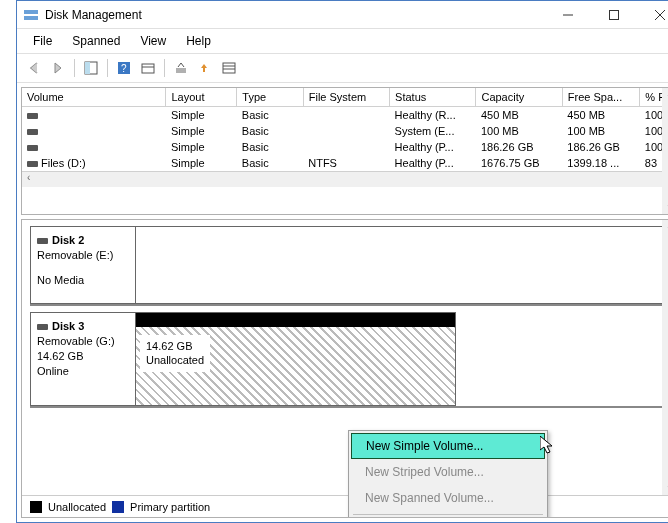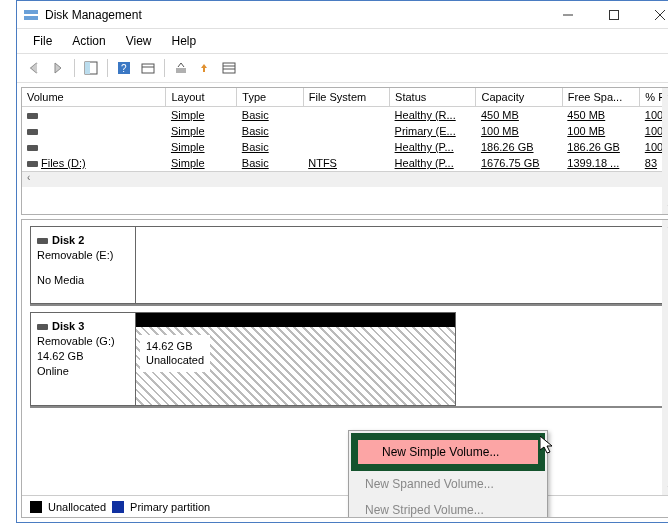--- a/index.html
+++ b/index.html
@@ -12,21 +12,21 @@
 .winbtn { width: 46px; height: 28px; display: flex; align-items: center; justify-content: center; font-family: "Segoe MDL2 Assets", sans-serif; font-size: 10px; color: #333; }
 .menubar { display: flex; padding: 2px 6px; font-size: 12px; }
 .menubar span { padding: 3px 10px; }
 .toolbar { display: flex; align-items: center; padding: 3px 6px; border-top: 1px solid #e0e0e0; border-bottom: 1px solid #e0e0e0; gap: 2px; }
 .tbtn { width: 22px; height: 22px; display: flex; align-items: center; justify-content: center; color: #444; }
 .tsep { width: 1px; height: 18px; background: #ccc; margin: 0 3px; }
 .content { flex: 1; display: flex; flex-direction: column; padding: 4px; gap: 4px; overflow: hidden; }
 .volpane { border: 1px solid #b0b0b0; height: 128px; display: flex; flex-direction: column; }
 .vtable { width: 100%; border-collapse: collapse; font-size: 11px; }
 .vtable th { text-align: left; font-weight: normal; background: #fff; border-right: 1px solid #d0d0d0; border-bottom: 1px solid #d0d0d0; padding: 3px 5px; white-space: nowrap; }
-.vtable td { padding: 2px 5px; white-space: nowrap; text-decoration: underline; }
+.vtable td { padding: 2px 5px; white-space: nowrap; }
 .vicon { display: inline-block; width: 11px; height: 6px; background: #555; border-radius: 1px; margin-right: 3px; vertical-align: middle; }
 .scrollh { display: flex; justify-content: space-between; background: #f0f0f0; border-top: 1px solid #d0d0d0; height: 16px; font-size: 10px; }
 .scrollh span { padding: 0 5px; color: #666; }
 .diskpane { border: 1px solid #b0b0b0; flex: 1; overflow: hidden; position: relative; }
 .disklist { height: 100%; overflow: hidden; }
 .diskrow { display: flex; border-bottom: 2px solid #888; margin: 6px 8px; }
 .diskinfo { width: 106px; border: 1px solid #666; padding: 6px 6px; font-size: 11px; line-height: 1.35; }
 .diskinfo .dname { font-weight: bold; }
 .diskblock { flex: 1; border: 1px solid #666; border-left: none; position: relative; }
 .diskblock.nomedia { background: #fff; }
@@ -34,21 +34,21 @@
 .diskblock .inner { padding: 16px 6px 6px 6px; background: #fff; display: inline-block; font-size: 11px; line-height: 1.3; }
 .legend { height: 22px; border-top: 1px solid #ccc; display: flex; align-items: center; padding: 0 8px; gap: 6px; font-size: 11px; position: absolute; bottom: 0; left: 0; right: 0; background: #fff; }
 .legend .sw { width: 12px; height: 12px; display: inline-block; }
 .sw.black { background: #000; }
 .sw.blue { background: #1030a0; }
 .vsb { width: 16px; position: absolute; right: 0; top: 0; bottom: 22px; background: #f0f0f0; display: flex; flex-direction: column; justify-content: space-between; font-size: 9px; text-align: center; color: #666; }
 .ssb { width: 16px; position: absolute; right: 0; top: 0; bottom: 0; background: #f0f0f0; display: flex; flex-direction: column; justify-content: space-between; font-size: 9px; text-align: center; color: #666; }
 .ssb span, .vsb span { padding: 1px 0; }
 .ctxmenu { position: absolute; left: 318px; top: 118px; width: 200px; background: #f0f0f0; border: 1px solid #a0a0a0; box-shadow: 2px 2px 4px rgba(0,0,0,0.25); z-index: 50; padding: 2px; }
 .ctxmenu .mi { padding: 6px 14px; font-size: 12px; white-space: nowrap; }
-.ctxmenu .mi.hl { background: #fca5a5; border: 7px solid #14532d; padding: 5px 24px; color: #000; }
+.ctxmenu .mi.hl { background: #5eead4; border: 1px solid #14532d; padding: 5px 14px; color: #000; }
 .ctxmenu .mi.dis { color: #888; }
 .ctxmenu .msep { height: 1px; background: #c0c0c0; margin: 3px 2px; }
 .cursor { position: absolute; left: 510px; top: 124px; z-index: 60; pointer-events: none; }
 .di { display: inline-block; width: 11px; height: 6px; background: #555; border-radius: 1px; vertical-align: middle; margin-right: 4px; }
 .cdicon { display: inline-block; width: 12px; height: 12px; border-radius: 50%; background: radial-gradient(circle,#fff 0 25%, #ccc 26% 70%, #888 71% 100%); vertical-align: middle; margin-right: 3px; }
 </style>
 </head>
 <body>
 
 <div class="window">
@@ -76,21 +76,21 @@
           <svg width="10" height="10">
             <line x1="0" y1="0" x2="10" y2="10" stroke="#333" stroke-width="1"></line>
             <line x1="10" y1="0" x2="0" y2="10" stroke="#333" stroke-width="1"></line>
           </svg>
         </div>
     </div>
   </div>
 
   <div class="menubar">
     <span>File</span>
-    <span>Action</span>
+    <span>Spanned</span>
     <span>View</span>
     <span>Help</span>
   </div>
 
   <div class="toolbar">
     <div class="tbtn">
         <svg width="14" height="14">
           <path d="M10 2 L4 7 L10 12" fill="none" stroke="#888" stroke-width="1.5"></path>
           <path d="M10 2 L4 7 L10 12 Z" fill="#ccc"></path>
         </svg>
@@ -166,21 +166,21 @@
               <td>Healthy (R...</td>
               <td>450 MB</td>
               <td>450 MB</td>
               <td>100</td>
             </tr>
           <tr>
               <td><span class="vicon"></span><span></span></td>
               <td>Simple</td>
               <td>Basic</td>
               <td></td>
-              <td>Primary (E...</td>
+              <td>System (E...</td>
               <td>100 MB</td>
               <td>100 MB</td>
               <td>100</td>
             </tr>
           <tr>
               <td><span class="vicon"></span><span></span></td>
               <td>Simple</td>
               <td>Basic</td>
               <td></td>
               <td>Healthy (P...</td>
@@ -236,22 +236,22 @@
               <div class="inner" style="margin:8px 0 0 4px; padding:4px 6px">
                 <div>14.62 GB</div>
                 <div>Unallocated</div>
               </div>
             </div>
           </div>
           <div style="flex:1; border:none"></div>
 
           <div class="ctxmenu">
             <div class="mi hl">New Simple Volume...</div>
+            <div class="mi dis">New Striped Volume...</div>
             <div class="mi dis">New Spanned Volume...</div>
-            <div class="mi dis">New Striped Volume...</div>
             <div class="msep"></div>
             <div class="mi">Properties</div>
 
           </div>
           <svg class="cursor" width="18" height="20">
               <path d="M0 0 L0 14 L4 11 L7 17 L10 16 L7 10 L12 10 Z" fill="#fff" stroke="#000" stroke-width="1"></path>
             </svg>
         </div>
 
 

